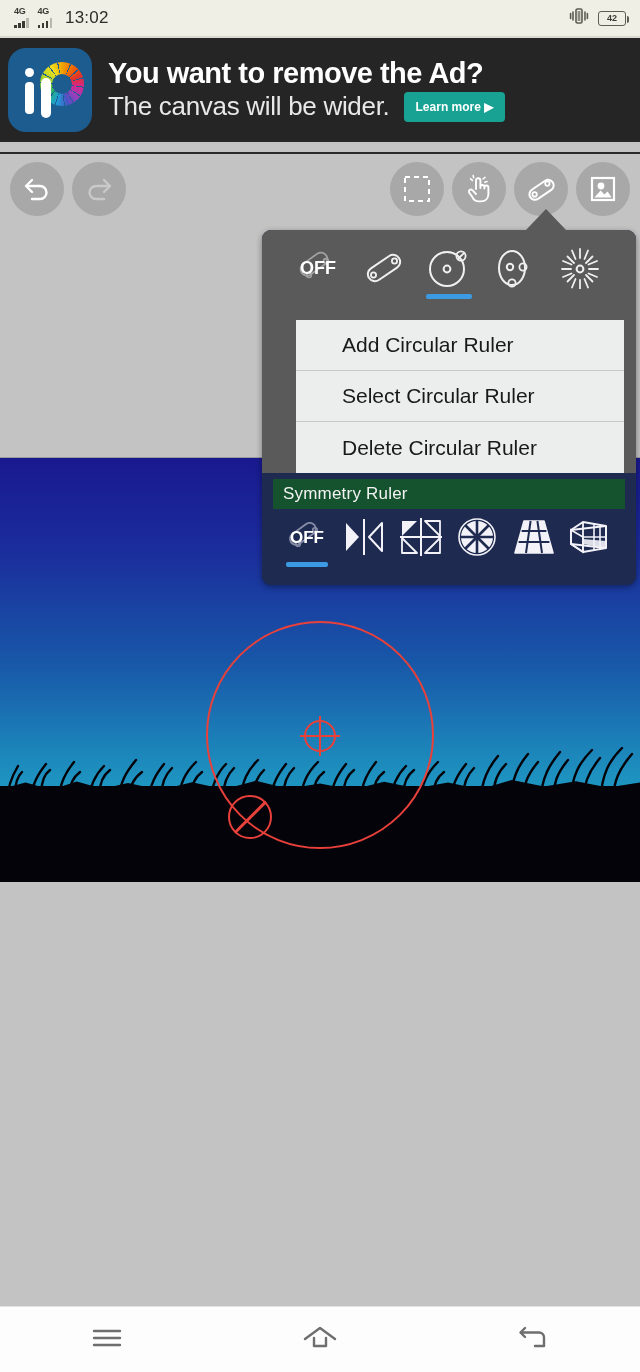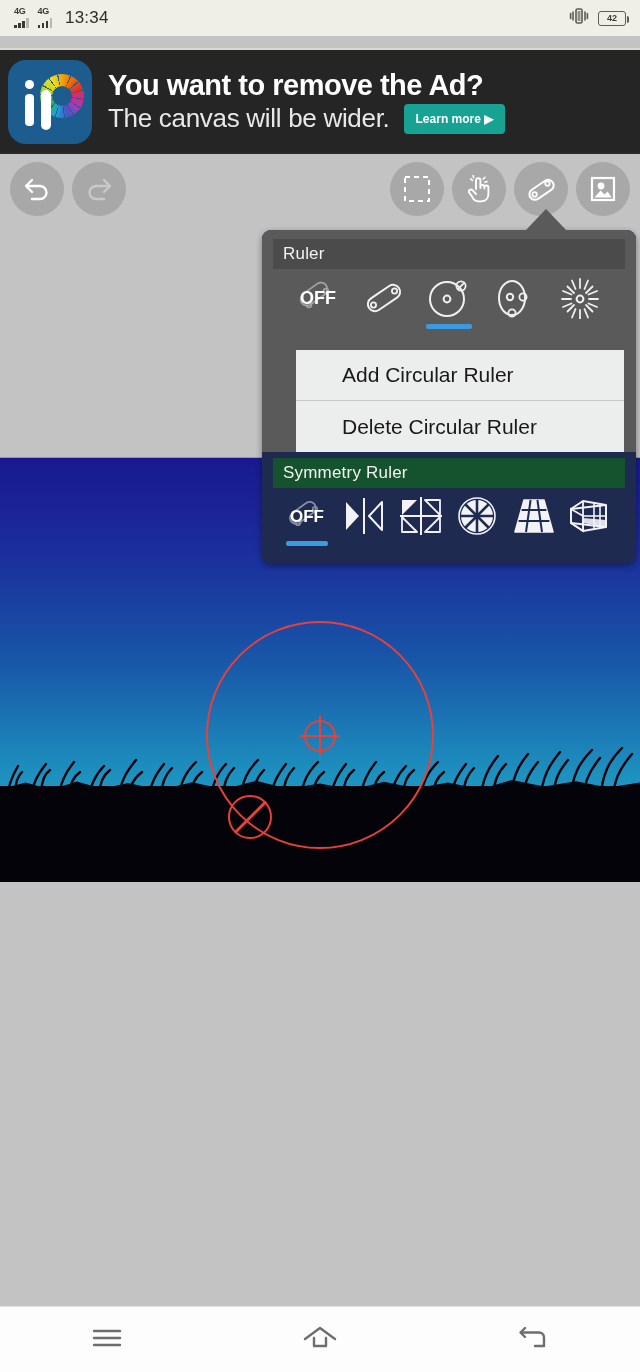--- a/index.html
+++ b/index.html
@@ -30,21 +30,21 @@
   #status-right { margin-left:auto; display:flex; align-items:center; gap:9px; }
   #battery {
     border:1.5px solid #5c5c52; border-radius:3px; width:28px; height:15px;
     display:flex; align-items:center; justify-content:center; position:relative;
   }
   #battery:after{content:"";position:absolute;right:-4px;top:4px;width:2.5px;height:7px;background:#5c5c52;border-radius:0 2px 2px 0;}
   #battery span { font-size:9px; color:#3a3a33; font-weight:bold; }
 
   
   #ad-banner {
-    position:absolute; left:0; top:48px; width:640px; height:106px;
+    position:absolute; left:0; top:36px; width:640px; height:106px;
     background:#252525;
     display:flex; align-items:center;
     padding:0 8px;
     border-top:2px solid #d9d9d2;
   }
   #ad-logo {
     width:84px; height:84px; border-radius:18px;
     background:#1d5c8f; flex:none; position:relative;
     display:flex; align-items:center; justify-content:center;
   }
@@ -205,21 +205,21 @@
   </div>
   <div class="sig">
     <span class="lbl">4G</span>
     <span class="bars">
         <i></i>
         <i></i>
         <i></i>
         <i></i>
       </span>
   </div>
-  <div id="clock">13:34</div>
+  <div id="clock">13:02</div>
   <div id="status-right">
     <span>
       <svg width="20" height="18" viewBox="0 0 20 18">
         <rect x="7" y="2" width="6" height="14" rx="1.5" fill="none" stroke="#5c5c52" stroke-width="1.6"></rect>
         <rect x="8.6" y="4" width="2.8" height="10" fill="#8d8d82"></rect>
         <path d="M4 5 L4 13 M1.6 6.5 L1.6 11.5 M16 5 L16 13 M18.4 6.5 L18.4 11.5" stroke="#5c5c52" stroke-width="1.6" stroke-linecap="round"></path>
       </svg>
     </span>
     <span id="battery">
       <span>42</span>
@@ -349,21 +349,20 @@
   <div id="ground"></div>
   <div id="ruler-circle"></div>
 </div>
 <div id="ruler-center"></div>
 <div id="ruler-handle"></div>
 
 <div id="popup-arrow"></div>
 <div id="ruler-popup">
 
   <div class="sec-top">
-    <div class="sec-hdr">Ruler</div>
     <div class="icon-row">
 
       <div class="icon-cell">
         <svg width="52" height="42" viewBox="0 0 52 42">
           <g opacity=".55">
             <rect x="10" y="9" width="30" height="13" rx="6.5" fill="none" stroke="#ddd" stroke-width="1.8" transform="rotate(-36 26 21)"></rect>
             <circle cx="17" cy="28" r="2.4" fill="none" stroke="#ddd" stroke-width="1.6"></circle>
             <circle cx="34" cy="14" r="2.4" fill="none" stroke="#ddd" stroke-width="1.6"></circle>
           </g>
           <text x="26" y="27" font-family="Liberation Sans, sans-serif" font-size="18" font-weight="bold" fill="#fff" text-anchor="middle">OFF</text>
@@ -423,20 +422,21 @@
           <circle cx="26" cy="22" r="3.4" fill="none" stroke="#f0f0f0" stroke-width="2"></circle>
         </svg>
         <span class="underline"></span>
       </div>
     </div>
   </div>
 
   <div class="menu-wrap">
     <div class="menu-inner" id="ruler-menu">
       <div class="menu-item">Add Circular Ruler</div>
+      <div class="menu-item">Select Circular Ruler</div>
       <div class="menu-item">Delete Circular Ruler</div>
     </div>
   </div>
 
   <div class="sec-navy">
     <div class="sec-hdr">Symmetry Ruler</div>
     <div class="icon-row" style="padding:8px 10px 0 10px;">
 
       <div class="icon-cell active" style="width:48px;">
         <svg width="50" height="40" viewBox="0 0 50 40">

